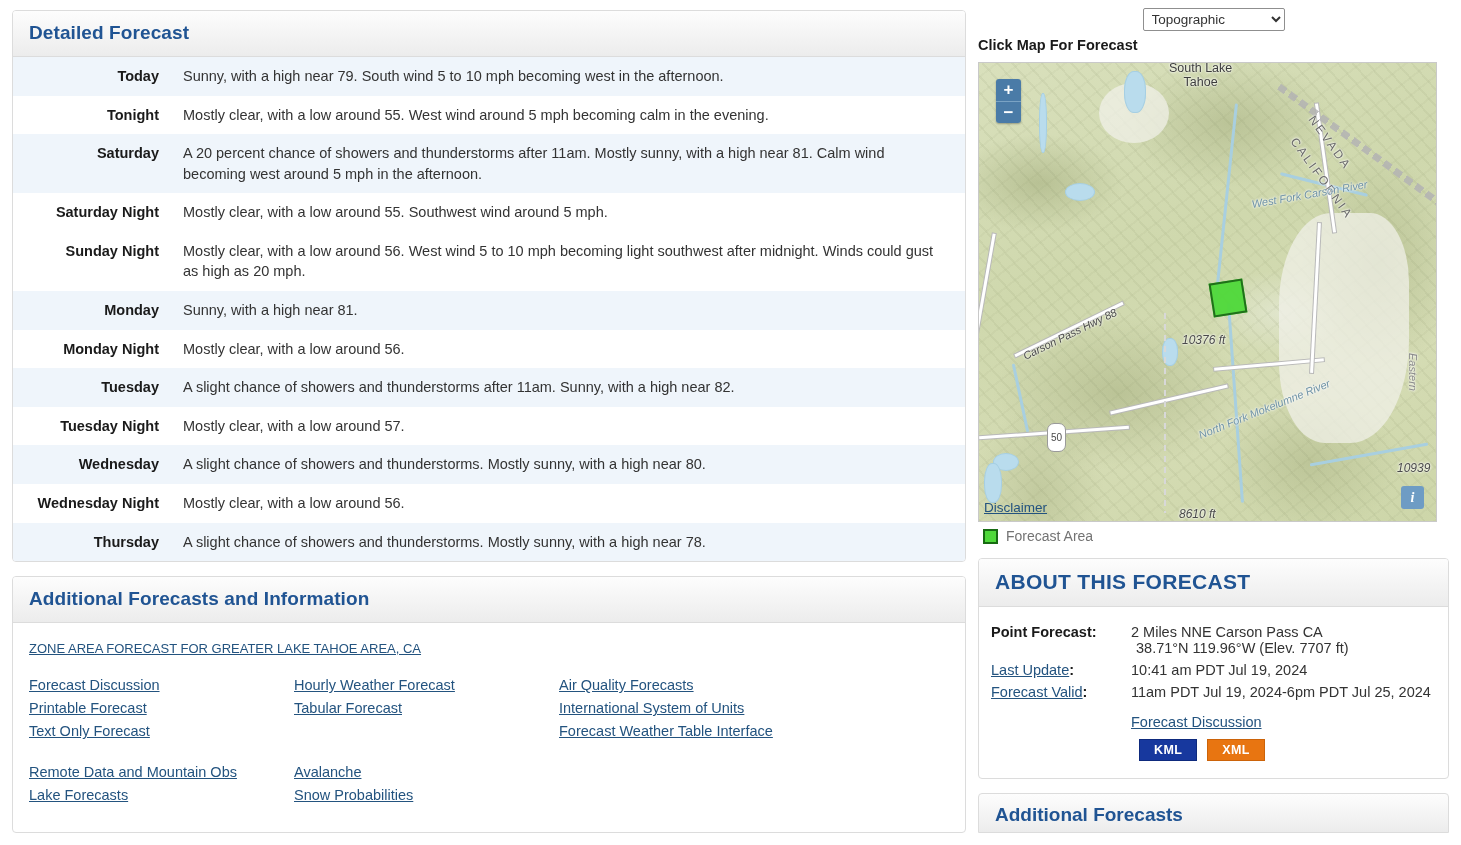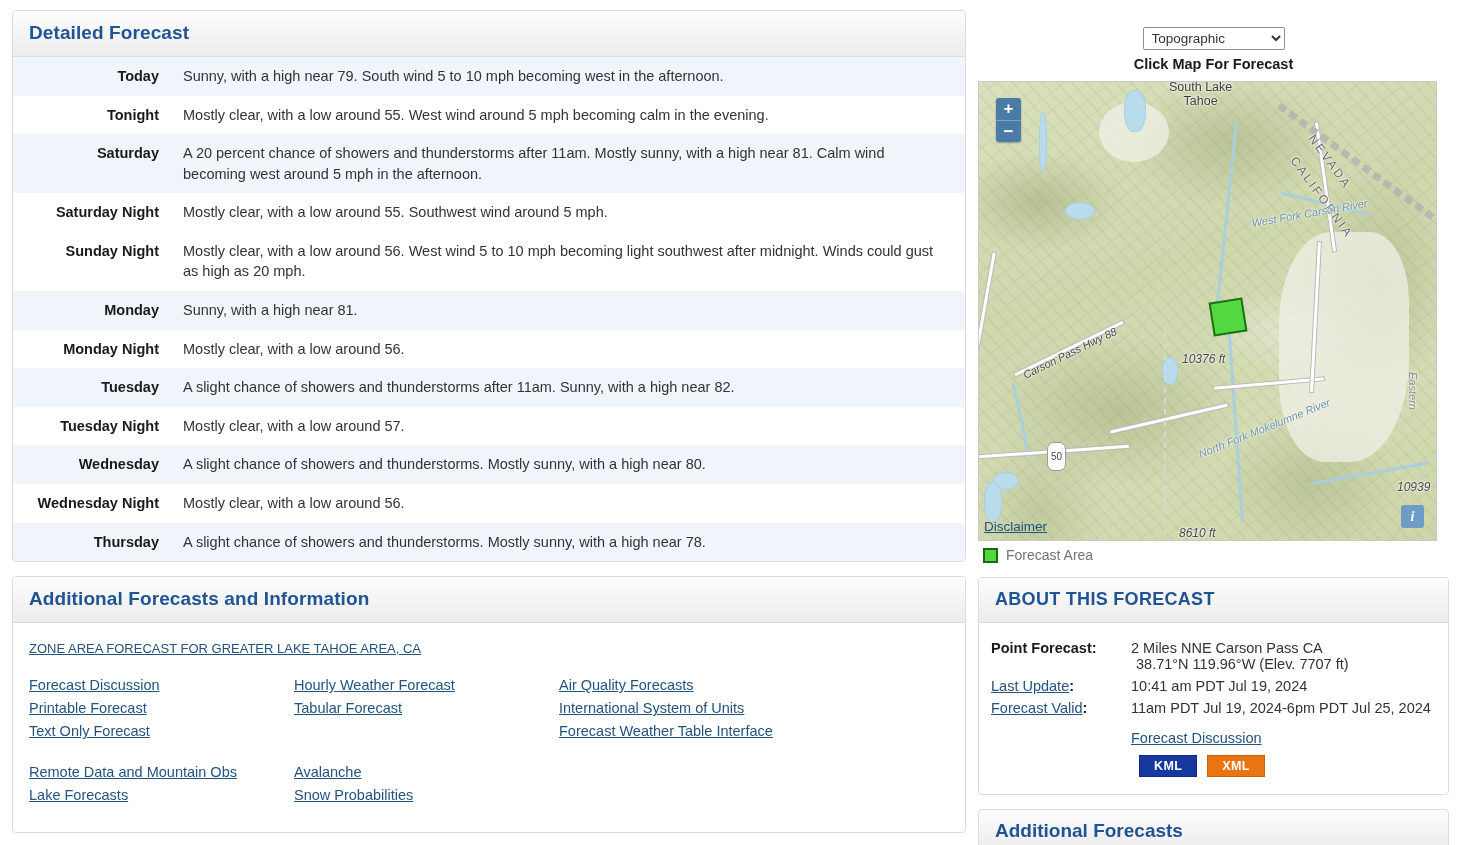--- a/index.html
+++ b/index.html
@@ -56,33 +56,32 @@
   a { color: #23537f; text-decoration: underline; }
   .links-grid { display: flex; margin-top: 20px; }
   .links-col { width: 265px; }
   .links-col.wide { width: 300px; }
   .links-col a { display: block; font-size: 14.5px; margin-bottom: 7px; }
   .links-grid.second { margin-top: 18px; }
 
   
   .right-col { width: 483px; padding: 8px 12px 0 0; }
 
-  .map-select-row { text-align: center; margin-top: 19px; }
+  .map-select-row { text-align: center; }
   select.map-type {
     font-family: "Liberation Sans", sans-serif;
     font-size: 13.5px;
     padding: 2px 4px;
     border: 1px solid #8f8f8f;
     border-radius: 2px;
     background: #ffffff;
     color: #333;
     width: 142px;
   }
   .click-map {
-    text-align: center;
     font-size: 14.5px;
     font-weight: bold;
     color: #1a1a1a;
     margin: 6px 0 9px 0;
   }
 
   
   .map-wrap {
     position: relative;
     width: 459px;
@@ -202,21 +201,21 @@
   .legend-swatch {
     width: 15px; height: 15px;
     background: #4fd93a;
     border: 2px solid #176b12;
     margin-right: 8px;
   }
   .legend-label { font-size: 14px; color: #737373; }
 
   
   .about { margin-top: 14px; }
-  .about .panel-head h2 { font-size: 18px; letter-spacing: .3px; }
+  .about .panel-head h2 { font-size: 21px; letter-spacing: .3px; }
   .about-body { padding: 14px 14px 14px 12px; }
   table.about-tbl { border-collapse: collapse; }
   table.about-tbl td { padding: 3px 0 3px 0; font-size: 14.5px; vertical-align: top; color: #333; }
   table.about-tbl td.k { font-weight: bold; color: #1a1a1a; white-space: nowrap; padding-right: 14px; width: 140px; }
   table.about-tbl td.k a { font-weight: normal; }
   .coord-line { padding-left: 5px; }
   .fd-link { font-size: 14.5px; display: inline-block; margin-top: 8px; }
   .badges { margin-top: 9px; padding-left: 8px; }
   .badge {
     display: inline-block;

